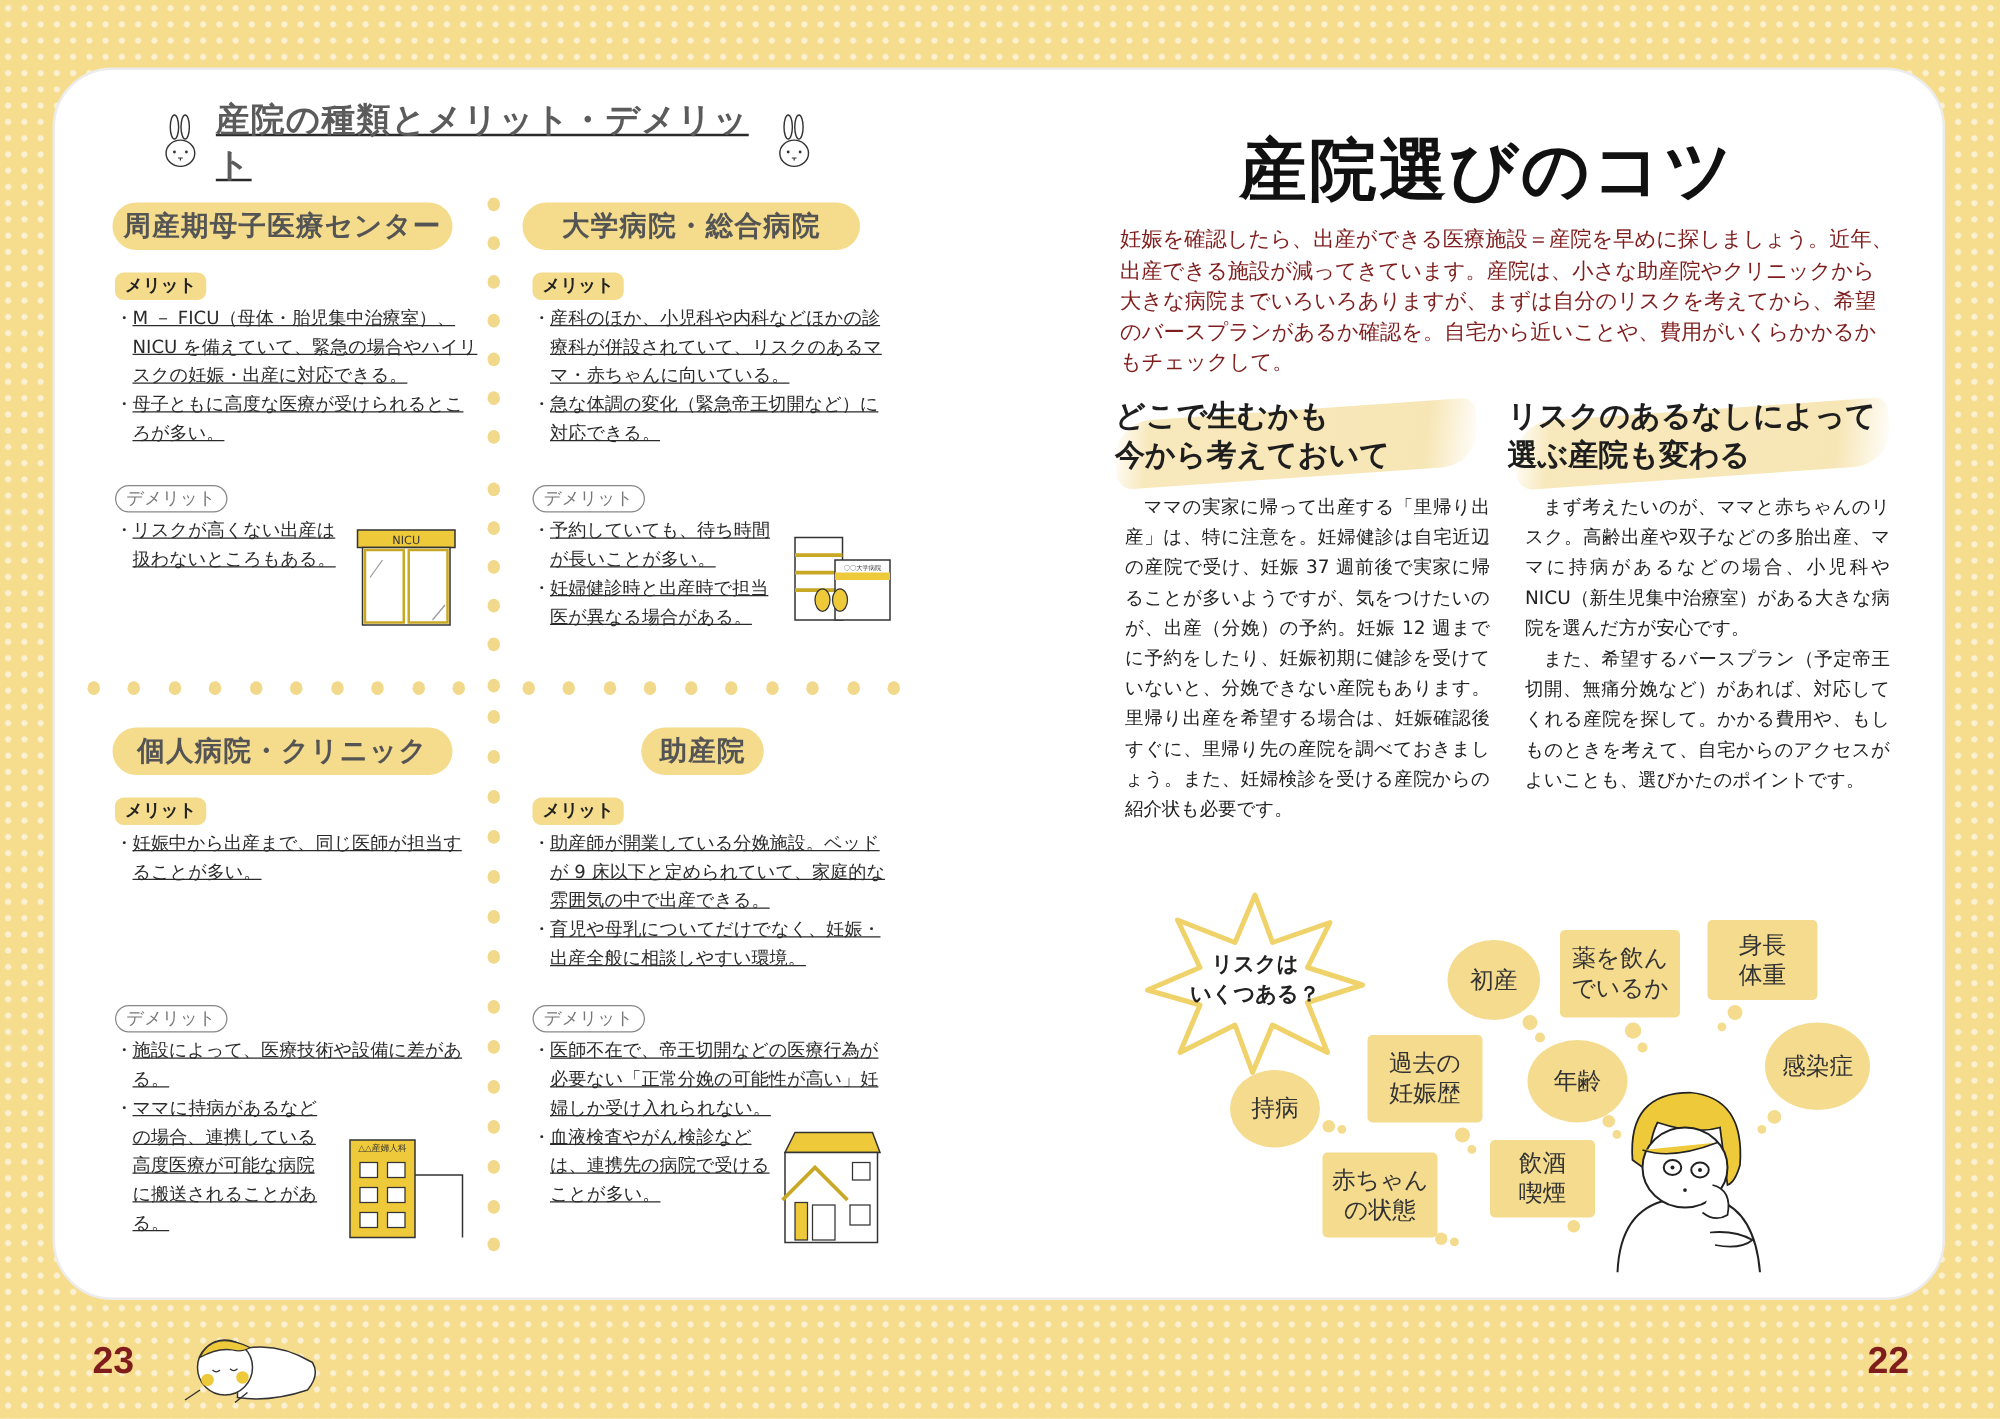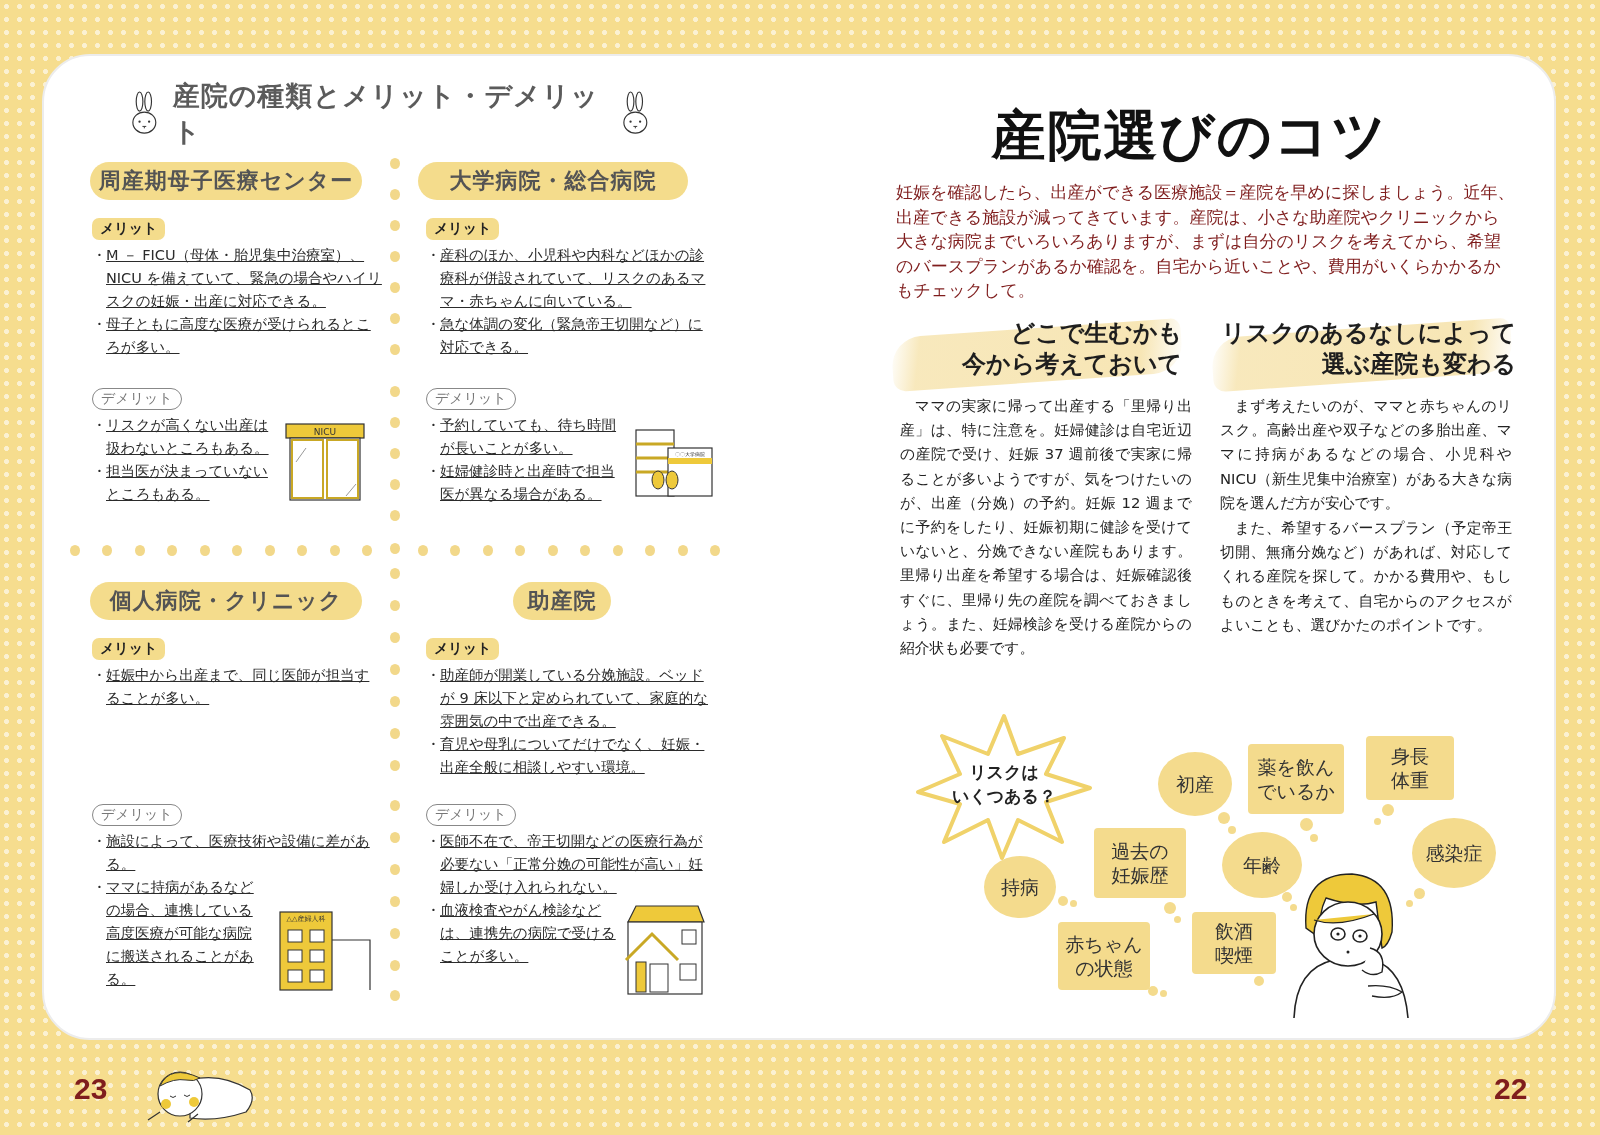--- a/index.html
+++ b/index.html
@@ -18,21 +18,21 @@
     width: 1514px; height: 986px;
     background: #ffffff;
     border-radius: 48px;
     border: 2px solid #ececec;
   }
   .abs { position: absolute; }
 
   
   .left-title {
     position: absolute; left: 130px; top: 90px; width: 520px; height: 48px;
-    display: flex; align-items: center; justify-content: center; gap: 14px;
+    display: flex; align-items: center; justify-content: center; gap: 14px; text-decoration: underline;
   }
   .left-title .t {
     font-family: "DejaVu Sans", sans-serif;
     font-weight: bold; font-size: 27px; color: #5b5b5b; letter-spacing: 1px;
   }
   .bunny { width: 30px; height: 46px; }
 
   .pill {
     position: absolute; height: 38px; border-radius: 19px;
     background: #f4dc8c;
@@ -59,21 +59,21 @@
   .big-title {
     position: absolute; left: 960px; top: 100px; width: 460px; text-align: center;
     font-family: "DejaVu Sans", sans-serif; font-weight: bold;
     font-size: 54px; color: #111; letter-spacing: 2px;
   }
   .intro {
     position: absolute; left: 896px; top: 180px; width: 620px;
     font-size: 17px; line-height: 24.5px; color: #7f1d1d;
   }
   .sub-head {
-    position: absolute; text-align: right; font-weight: bold; font-size: 24px;
+    position: absolute; text-align: left; font-weight: bold; font-size: 24px;
     line-height: 31px; color: #1e1e1e;
   }
   .brush {
     position: absolute; height: 54px; border-radius: 30px 10px 30px 12px;
     background: linear-gradient(100deg, transparent 0%, #f7e6b5 10%, #f6e3ad 85%, transparent 100%);
     transform: rotate(-4deg); opacity: .9;
   }
   .col-text {
     position: absolute; font-size: 14.8px; line-height: 24.2px; color: #222;
     text-align: justify; text-indent: 1em;
@@ -173,21 +173,20 @@
 <div>
   <div class="pill" style="left:90px;top:162px;width:272px;">周産期母子医療センター</div>
   <div class="tag-merit" style="left:92px;top:218px;">メリット</div>
   <ul class="blist" style="left:92px;top:244px;width:290px;">
     <li>M － FICU（母体・胎児集中治療室）、NICU を備えていて、緊急の場合やハイリスクの妊娠・出産に対応できる。</li>
     <li>母子ともに高度な医療が受けられるところが多い。</li>
   </ul>
   <div class="tag-demerit" style="left:92px;top:388px;">デメリット</div>
   <ul class="blist" style="left:92px;top:414px;width:190px;">
     <li>リスクが高くない出産は扱わないところもある。</li>
-    <li>担当医が決まっていないところもある。</li>
   </ul>
   <svg class="abs" style="left:284px;top:422px" width="82" height="82" viewBox="0 0 82 82">
     <rect x="2" y="2" width="78" height="14" fill="#eec93a" stroke="#333" stroke-width="1.2"></rect>
     <text x="41" y="13" font-size="9" text-anchor="middle" fill="#333" font-family="DejaVu Sans, sans-serif">NICU</text>
     <rect x="6" y="16" width="70" height="62" fill="#fff" stroke="#333" stroke-width="1.2"></rect>
     <rect x="8" y="18" width="31" height="58" fill="none" stroke="#c9a825" stroke-width="2"></rect>
     <rect x="43" y="18" width="31" height="58" fill="none" stroke="#c9a825" stroke-width="2"></rect>
     <path d="M12 40 l10-14 M62 74 l10-12" stroke="#999" stroke-width="1"></path>
   </svg>
 </div>

